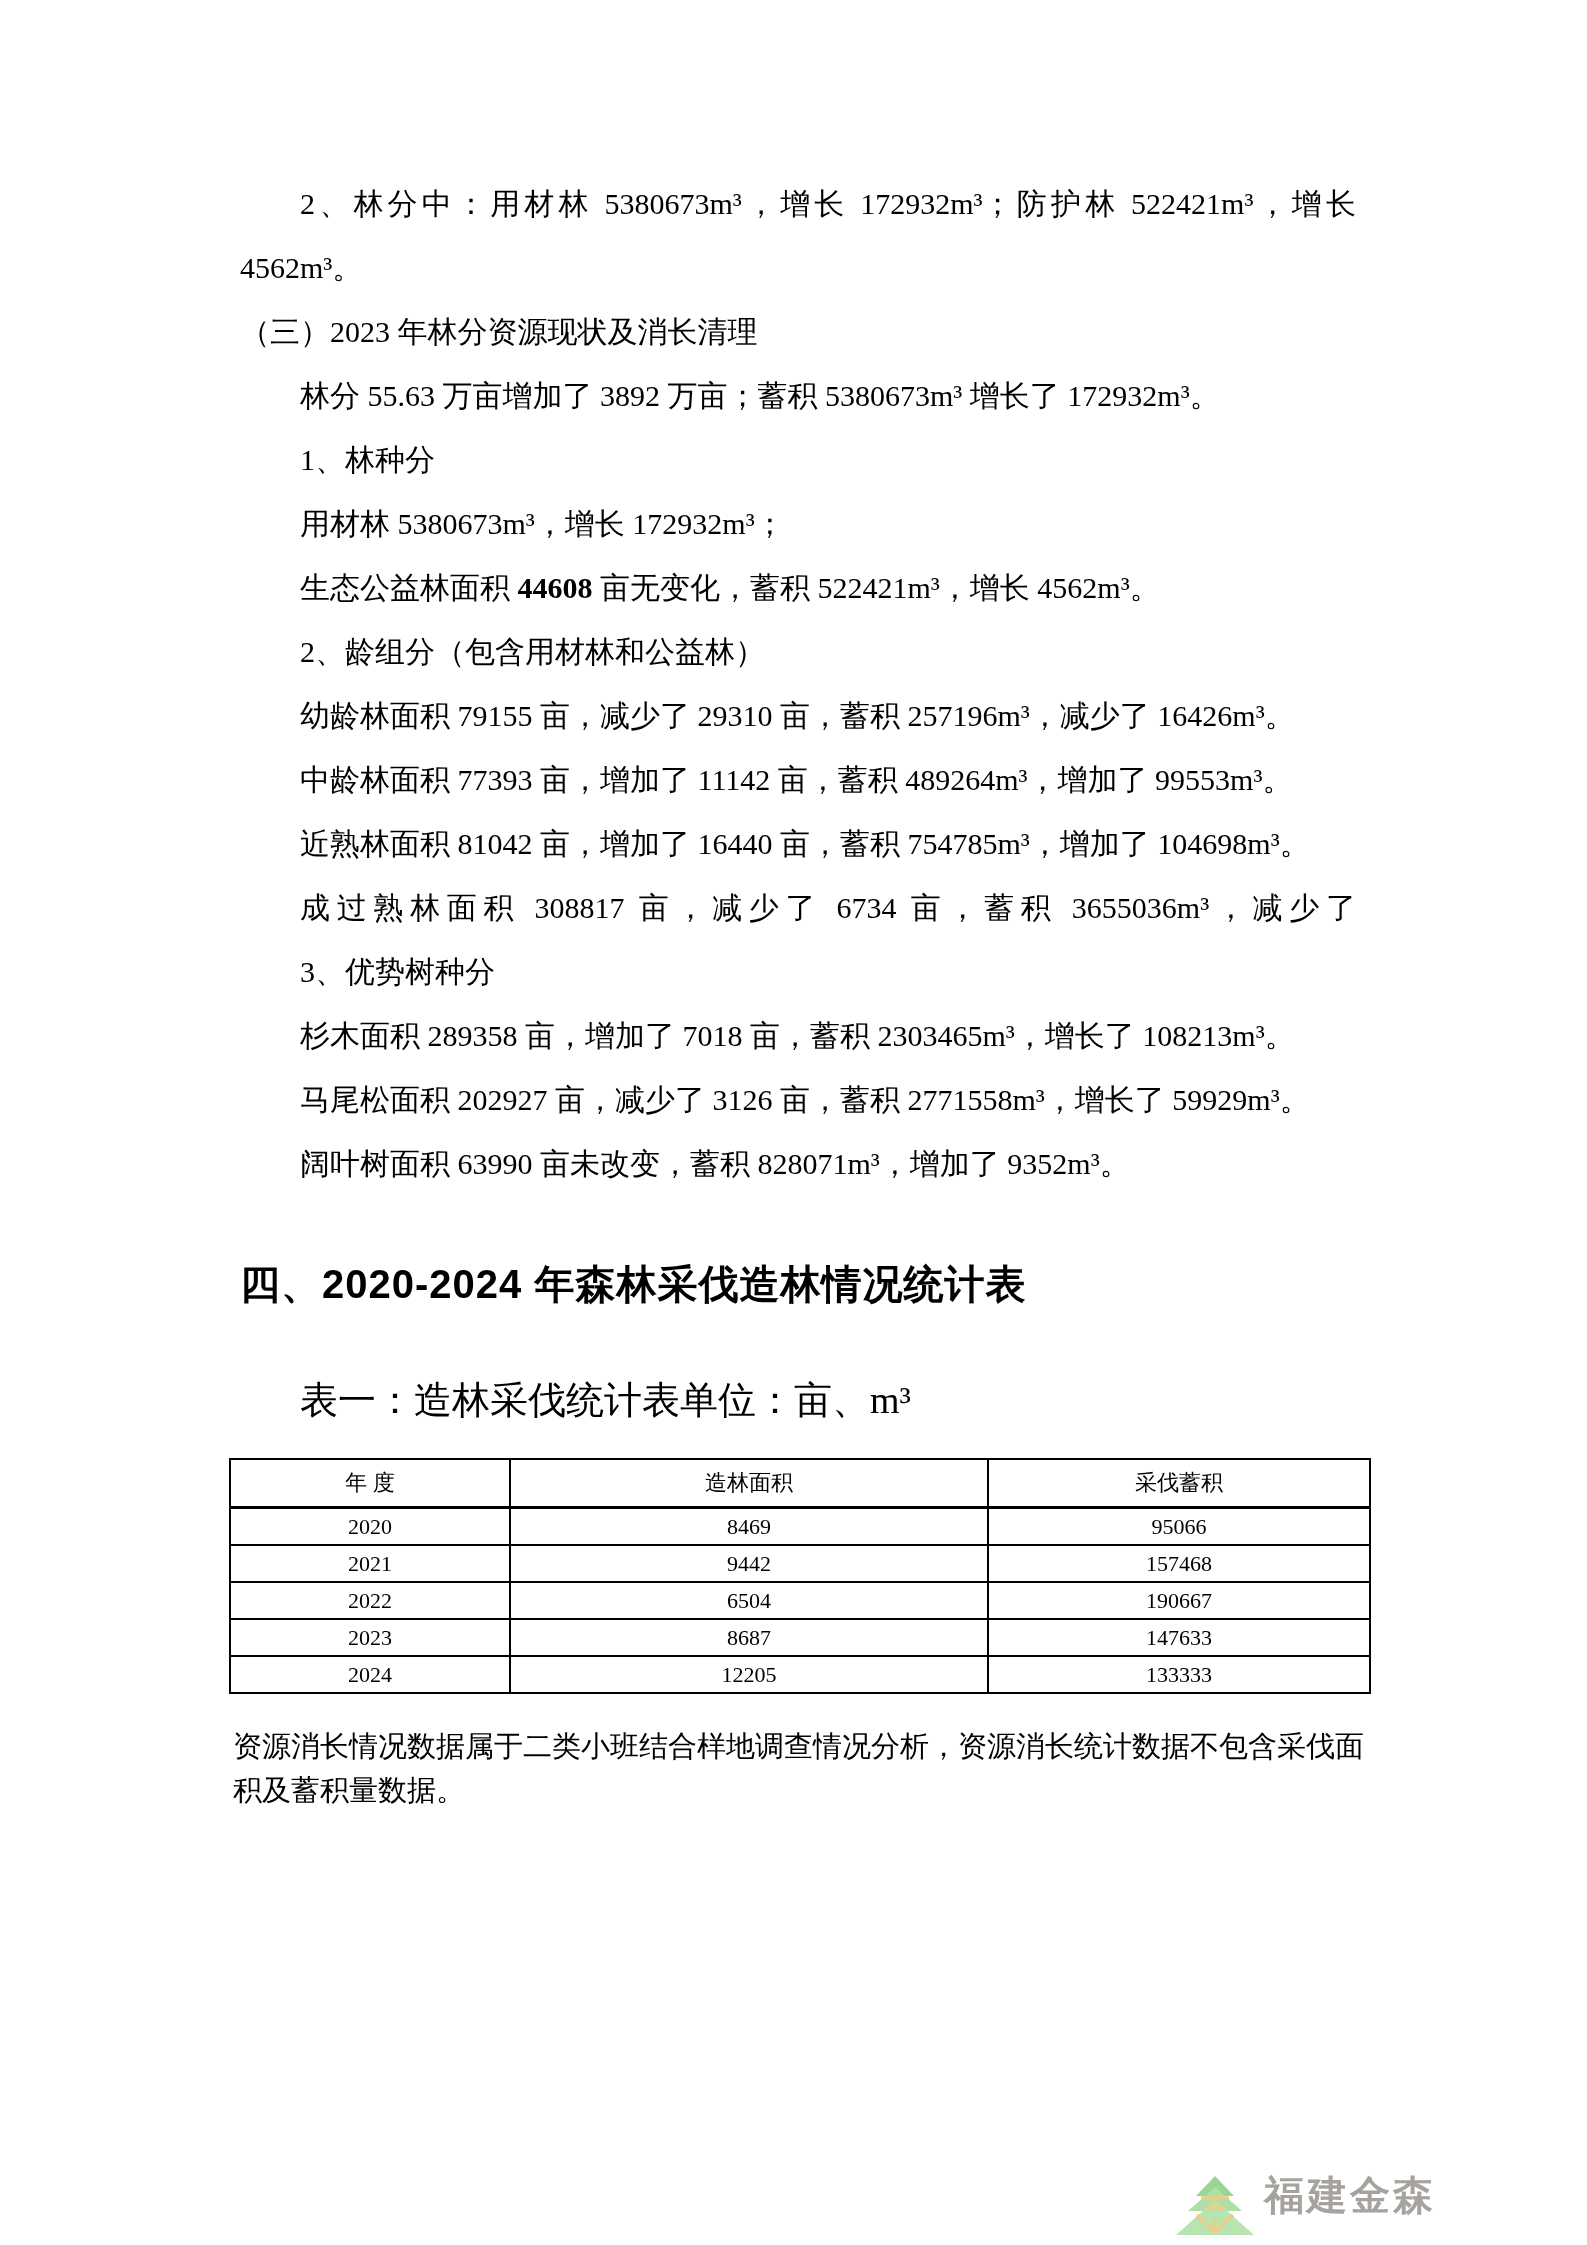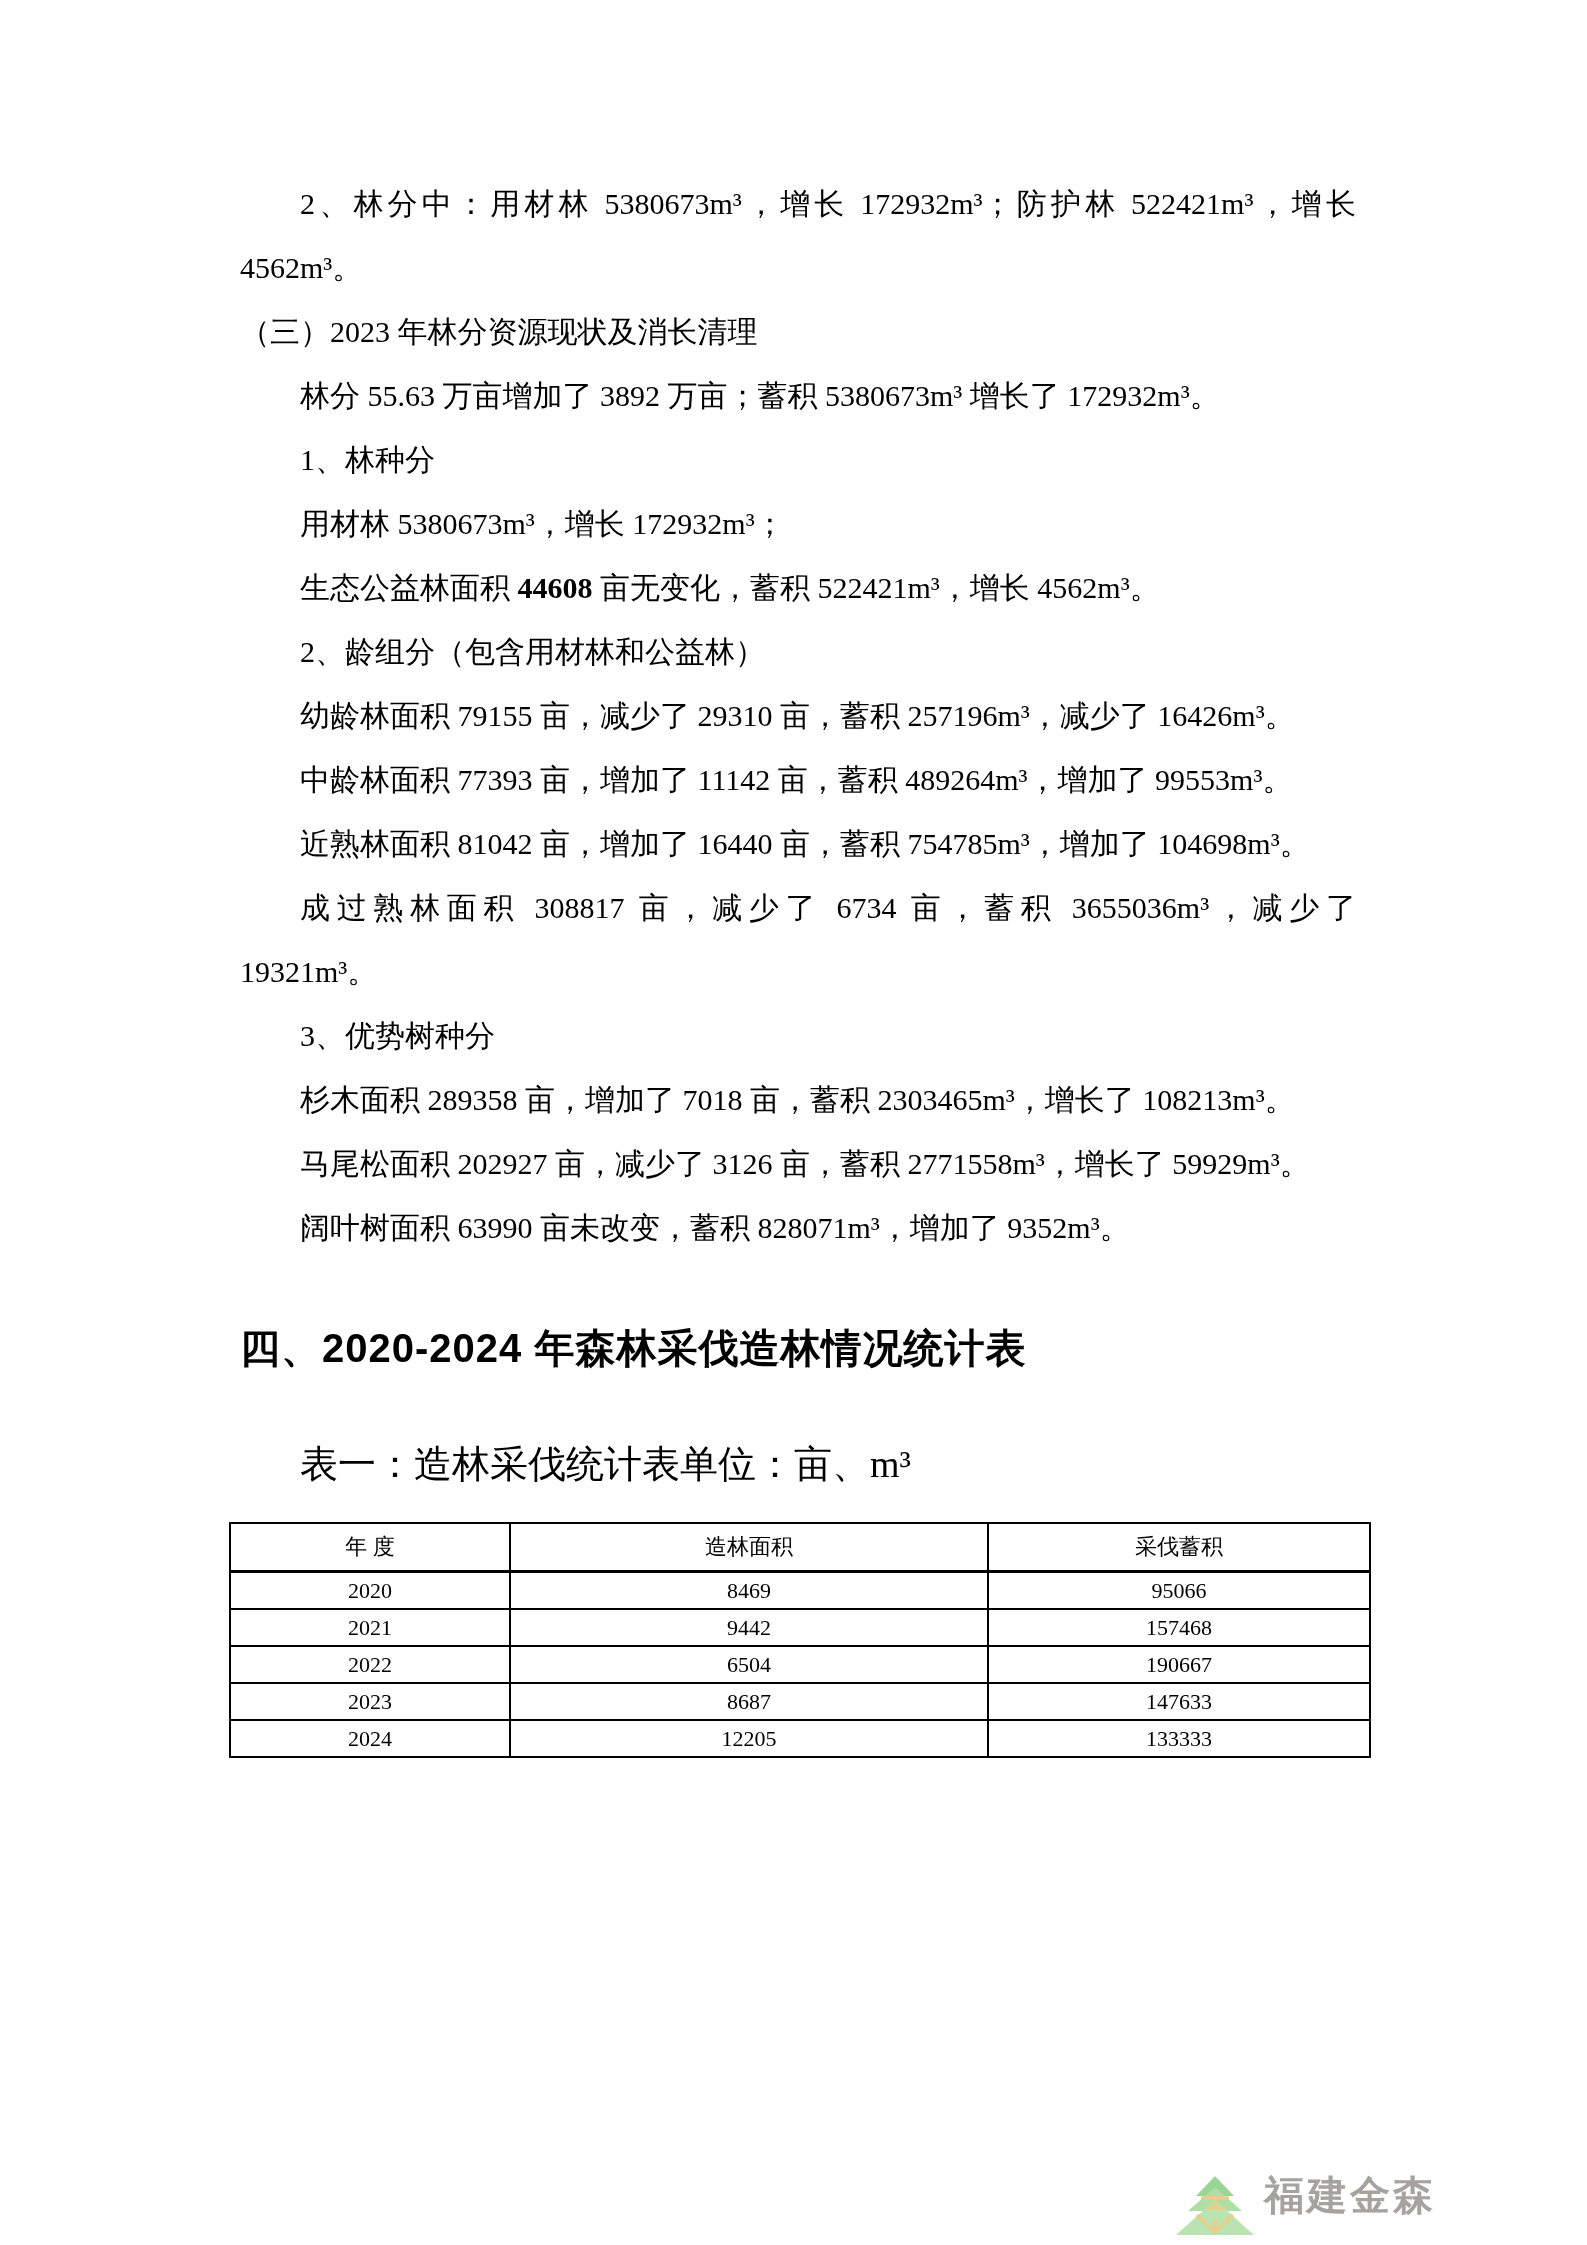--- a/index.html
+++ b/index.html
@@ -102,21 +102,20 @@
     <div class="line">（三）2023 年林分资源现状及消长清理</div>
     <div class="line indent">林分 55.63 万亩增加了 3892 万亩；蓄积 5380673m³ 增长了 172932m³。</div>
     <div class="line indent">1、林种分</div>
     <div class="line indent">用材林 5380673m³，增长 172932m³；</div>
     <div class="line indent"><span>生态公益林面积 </span><b>44608</b><span> 亩无变化，蓄积 522421m³，增长 4562m³。</span></div>
     <div class="line indent">2、龄组分（包含用材林和公益林）</div>
     <div class="line indent">幼龄林面积 79155 亩，减少了 29310 亩，蓄积 257196m³，减少了 16426m³。</div>
     <div class="line indent">中龄林面积 77393 亩，增加了 11142 亩，蓄积 489264m³，增加了 99553m³。</div>
     <div class="line indent">近熟林面积 81042 亩，增加了 16440 亩，蓄积 754785m³，增加了 104698m³。</div>
     <div class="line indent stretch">成过熟林面积 308817 亩，减少了 6734 亩，蓄积 3655036m³，减少了</div>
-    <div class="line">19321m³。</div>
     <div class="line indent">3、优势树种分</div>
     <div class="line indent">杉木面积 289358 亩，增加了 7018 亩，蓄积 2303465m³，增长了 108213m³。</div>
     <div class="line indent">马尾松面积 202927 亩，减少了 3126 亩，蓄积 2771558m³，增长了 59929m³。</div>
     <div class="line indent">阔叶树面积 63990 亩未改变，蓄积 828071m³，增加了 9352m³。</div>
 
     <div class="main-heading">四、2020-2024 年森林采伐造林情况统计表</div>
 
     <div class="table-caption">
       <span>表一：造林采伐统计表</span>
       <span class="caption-unit">单位：亩、m³</span>
@@ -155,20 +154,24 @@
         <td>147633</td>
       </tr>
       <tr>
         <td>2024</td>
         <td>12205</td>
         <td>133333</td>
       </tr>
     </tbody>
       </table>
 
+    <div class="footer-note">
+      <div>资源消长情况数据属于二类小班结合样地调查情况分析，资源消长统计数据不包含采伐面</div>
+      <div>积及蓄积量数据。</div>
+    </div>
 
   </div>
 
   <div class="logo">
     <span>
       <svg width="82" height="62" viewBox="0 0 82 62">
         <polygon points="41,1 60,21 22,21" fill="#8ed28a"></polygon>
         <polygon points="41,12 68,36 14,36" fill="#a5dc9e"></polygon>
         <polygon points="41,25 80,60 2,60" fill="#b2e2aa"></polygon>
         <g stroke="#e7c97b" stroke-width="3.5" fill="none">

